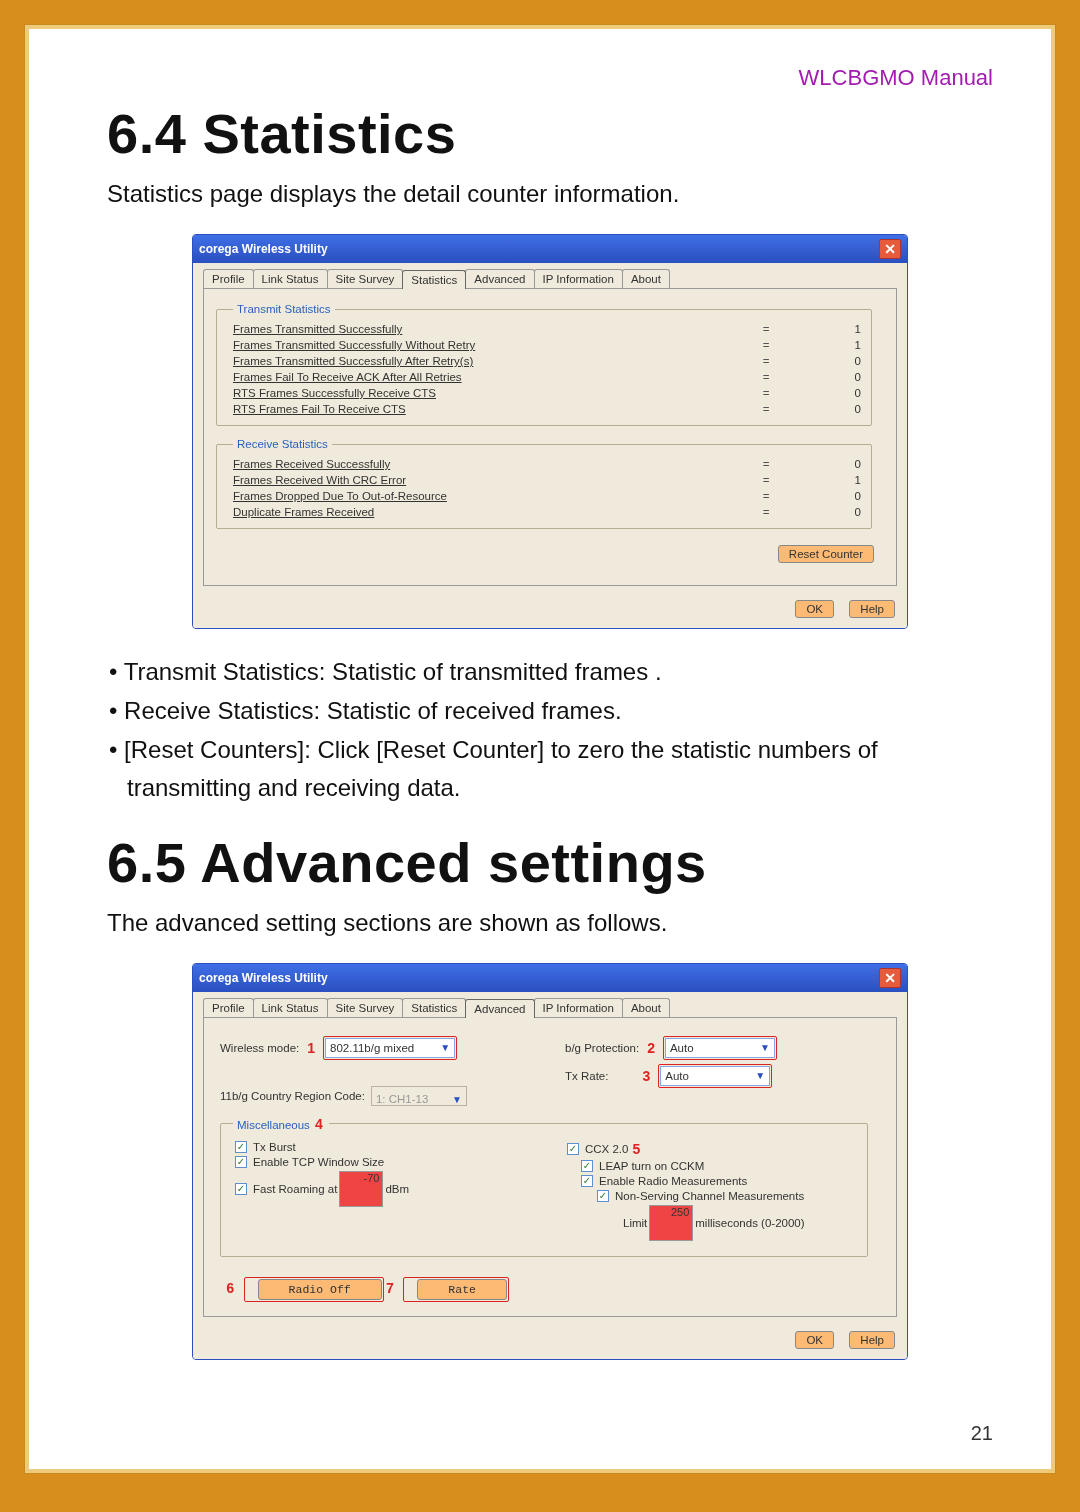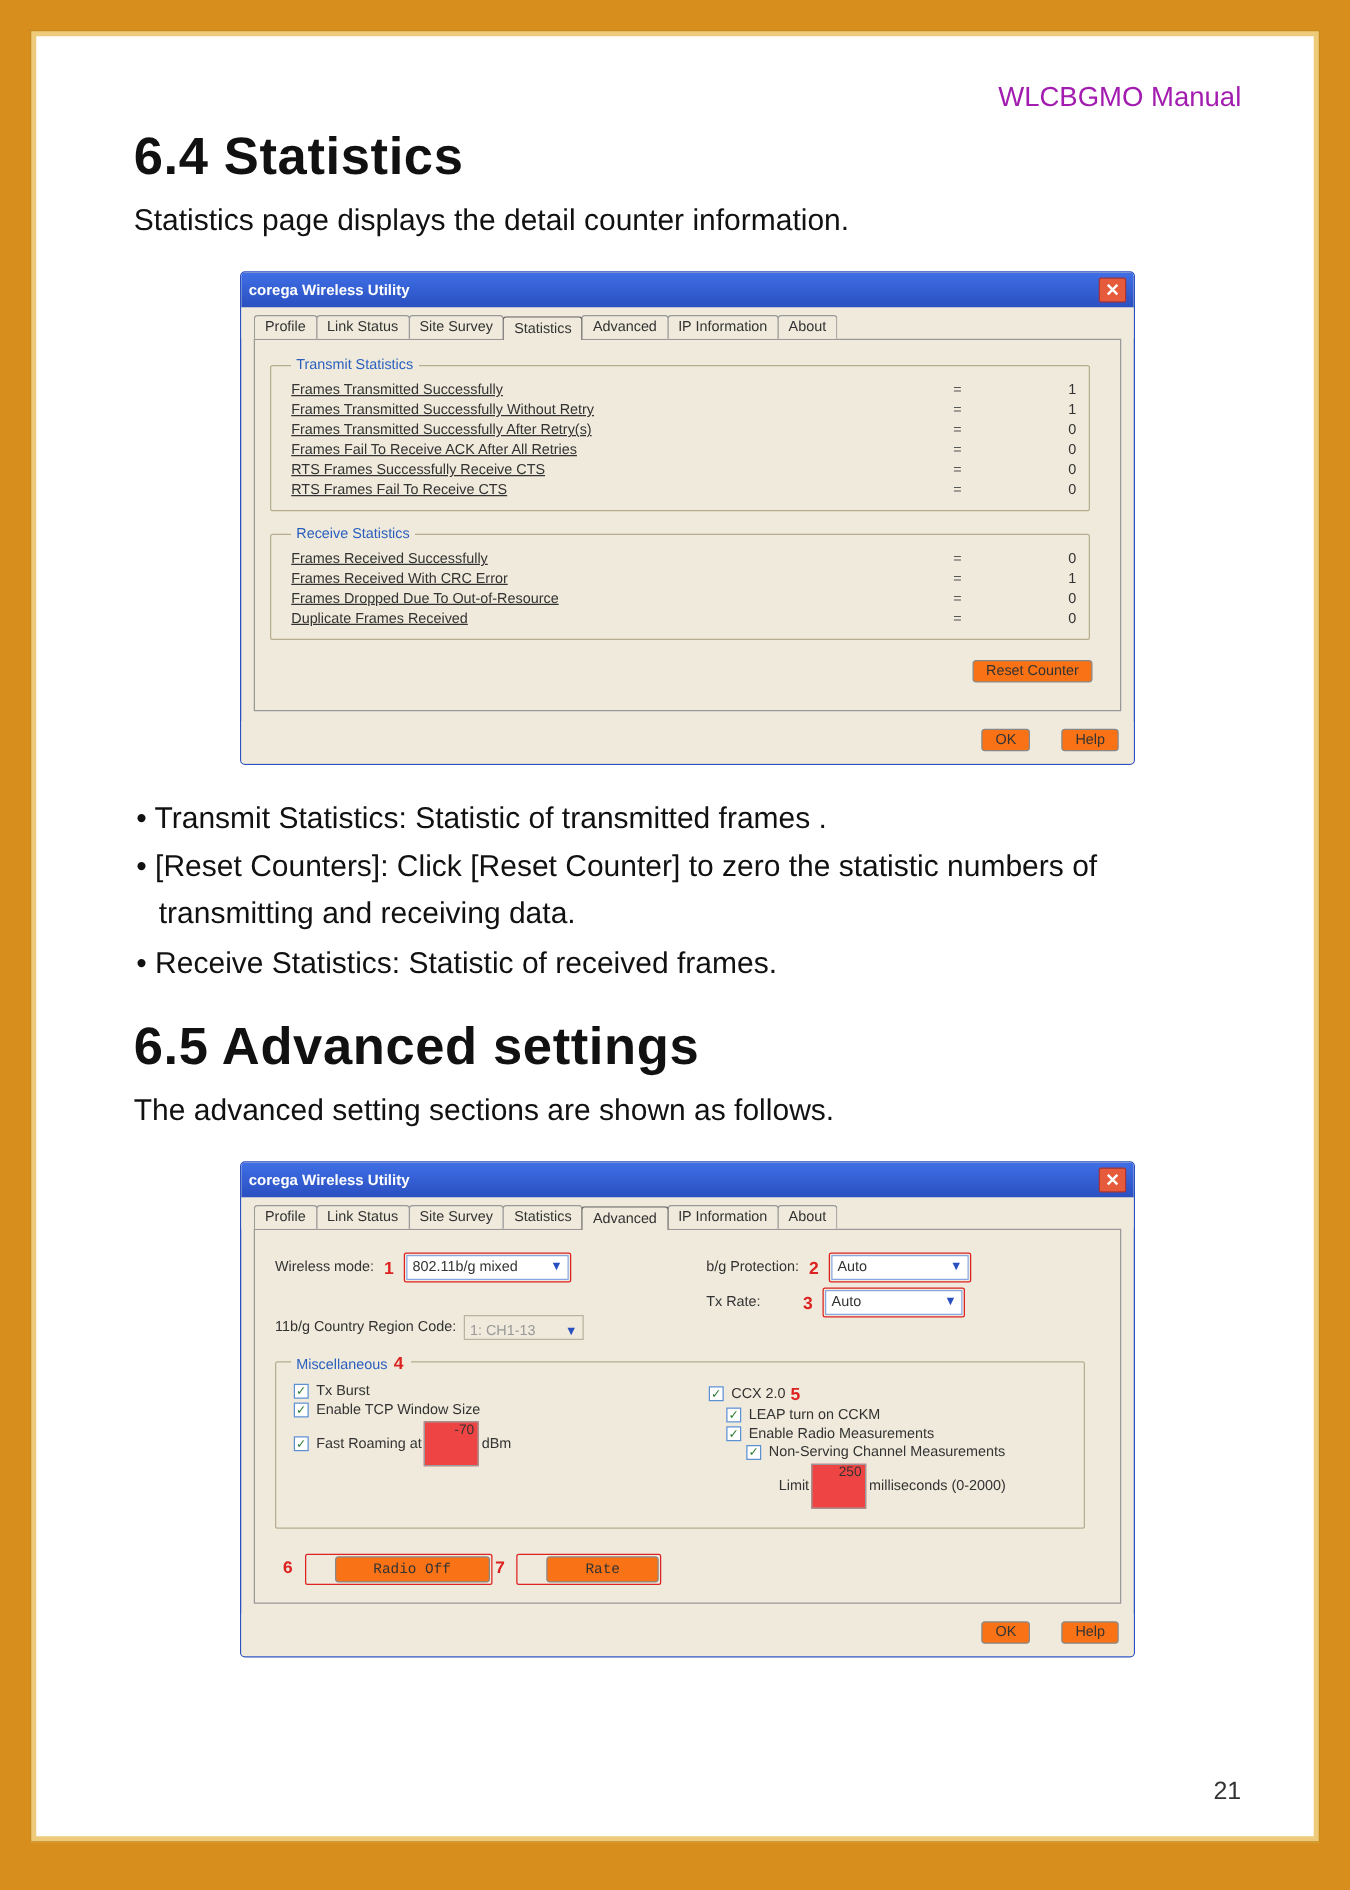--- a/index.html
+++ b/index.html
@@ -23,21 +23,21 @@
     min-height:1440px;
     position:relative;
   }
   .running-head {
     text-align:right;
     font-size:22px;
     color:#a21caf;
     margin-bottom:8px;
   }
   h1.section {
-    font-size:42px;
+    font-size:56px;
     font-weight:700;
     letter-spacing:0.5px;
     margin:10px 0 10px 0;
   }
   p.body {
     font-size:24px;
     line-height:1.5;
     margin:6px 0 22px 0;
   }
   ul.body {
@@ -138,25 +138,25 @@
     color:#333;
     padding:2px 0;
   }
   .statrow .lbl { flex:1;text-decoration:underline; }
   .statrow .eq  { width:50px; text-align:center; color:#555; }
   .statrow .val { width:70px; text-align:right; }
   .btnrow { text-align:right; padding:4px 10px 8px 0; }
   .btnrow2 { text-align:right; padding:6px 12px 10px 0; background:#efeadb; }
   .wbtn {
     border:1px solid #888;
-    background:#f97316;
+    background:#fdba74;
     border-radius:3px;
     padding:2px 10px;
     font-size:11.5px;
-    margin-left:22px;
+    margin-left:12px;
     display:inline-block;
   }
 
   
   .adv-top { display:flex; gap:30px; }
   .adv-col { flex:1; }
   .formrow { display:flex; align-items:center; gap:6px; margin:4px 0; font-size:11.5px; }
   .formrow label { color:#333; }
   .sel {
     border:1px solid #8aa6e2;
@@ -280,22 +280,22 @@
         </div>
         <div class="btnrow2">
           <span class="wbtn">OK</span>
           <span class="wbtn">Help</span>
         </div>
       </div>
     </div>
 
     <ul class="body">
       <li>Transmit Statistics: Statistic of transmitted frames .</li>
+      <li>Receive Statistics: Statistic of received frames.</li>
       <li>[Reset Counters]: Click [Reset Counter] to zero the statistic numbers of transmitting and receiving data.</li>
-      <li>Receive Statistics: Statistic of received frames.</li>
     </ul>
 
     <h1 class="section">6.5  Advanced settings</h1>
     <p class="body">The advanced setting sections are shown as follows.</p>
 
     <div class="shot">
       <div class="win">
         <div class="titlebar">
           <span>corega Wireless Utility</span>
           <span class="close-btn">✕</span>

